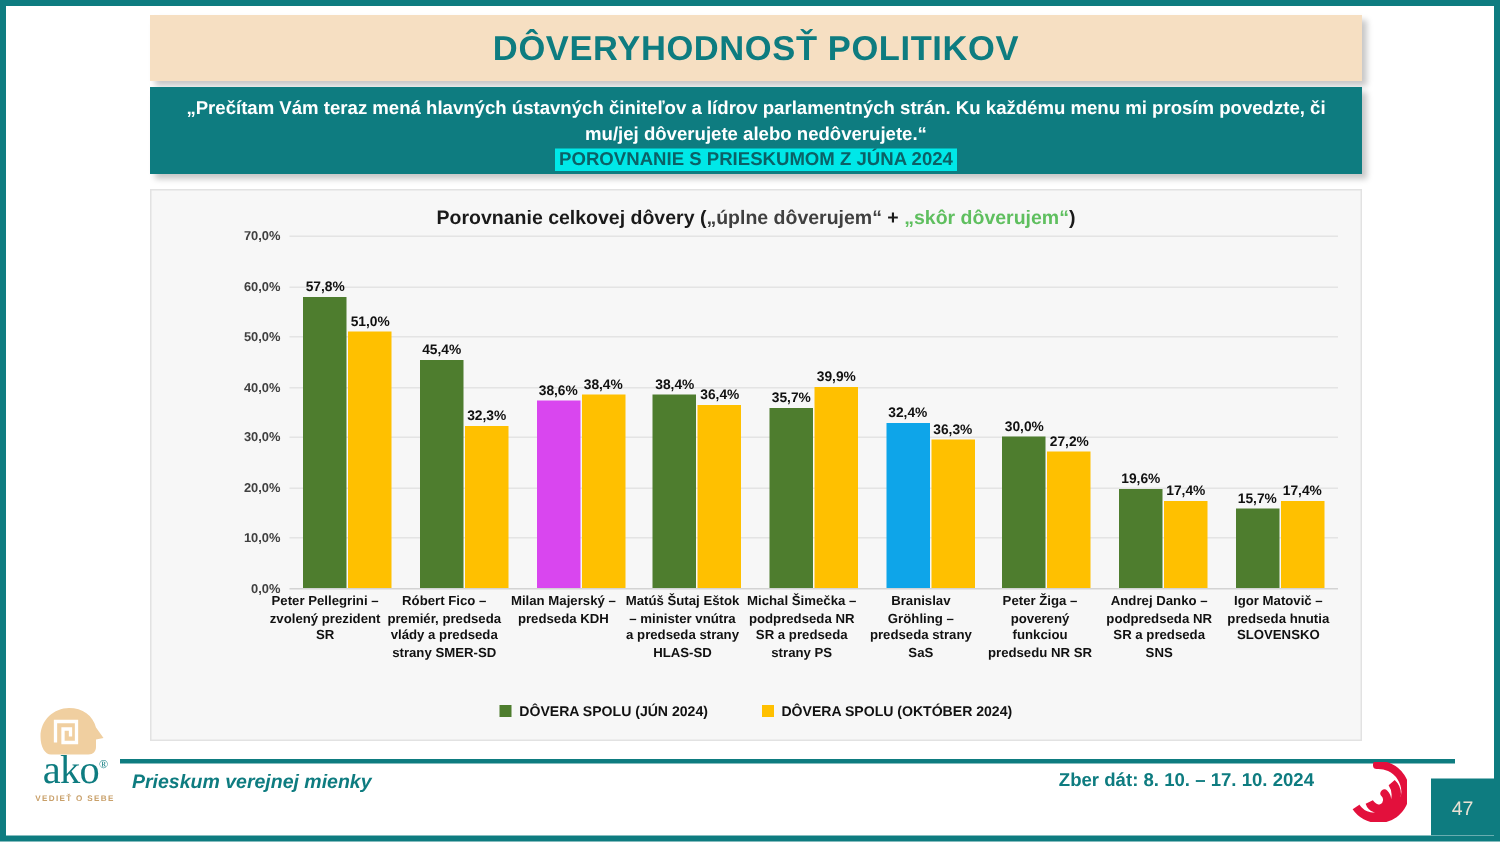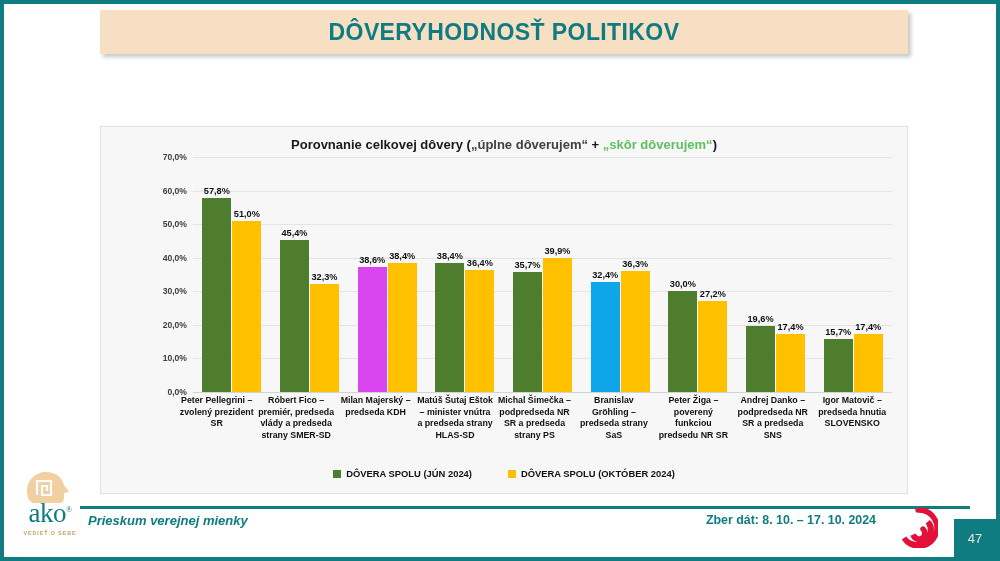--- a/index.html
+++ b/index.html
@@ -170,20 +170,24 @@
 </style>
 </head>
 <body>
 
 <div class="slide">
 
   <div class="title-band">
     <div class="t">DÔVERYHODNOSŤ POLITIKOV</div>
   </div>
 
+  <div class="sub-band">
+    <span class="q">„Prečítam Vám teraz mená hlavných ústavných činiteľov a lídrov parlamentných strán. Ku každému menu mi prosím povedzte, či mu/jej dôverujete alebo nedôverujete.“</span>
+    <span class="hl">POROVNANIE S PRIESKUMOM Z JÚNA 2024</span>
+  </div>
 
   <div class="panel">
 
     <div class="chart-title">
       <span>Porovnanie celkovej dôvery (</span><span class="g1">„úplne dôverujem“</span><span> + </span><span class="g2">„skôr dôverujem“</span><span>)</span>
     </div>
 
     <div class="plot">
       <div class="yaxis" id="yaxis">
           <div class="ytick" style="top: 235px;">0,0%</div>
@@ -243,21 +247,21 @@
               <span class="val">35,7%</span>
             </div>
             <div class="bar s2" style="height: 133.95px; background: rgb(255, 192, 0);">
               <span class="val">39,9%</span>
             </div>
           </div>
           <div class="group">
             <div class="bar s1" style="height: 110px; background: #0ea5e9;">
               <span class="val">32,4%</span>
             </div>
-            <div class="bar s2" style="height: 121px; background: rgb(255, 192, 0);">
+            <div class="bar s2" style="height: 99px; background: rgb(255, 192, 0);">
               <span class="val">36,3%</span>
             </div>
           </div>
           <div class="group">
             <div class="bar s1" style="height: 100.714px; background: rgb(78, 125, 46);">
               <span class="val">30,0%</span>
             </div>
             <div class="bar s2" style="height: 91.3143px; background: rgb(255, 192, 0);">
               <span class="val">27,2%</span>
             </div>

